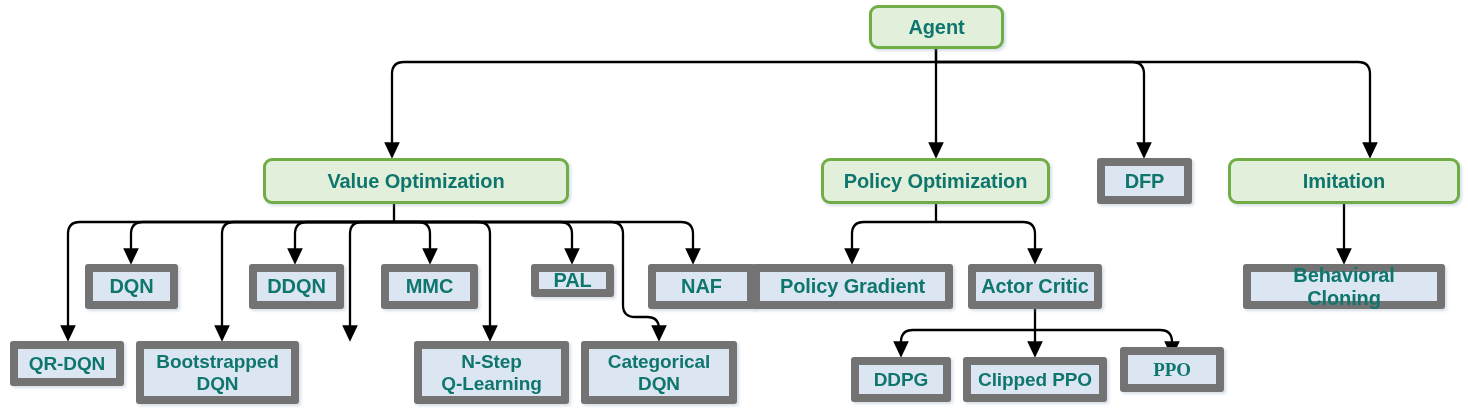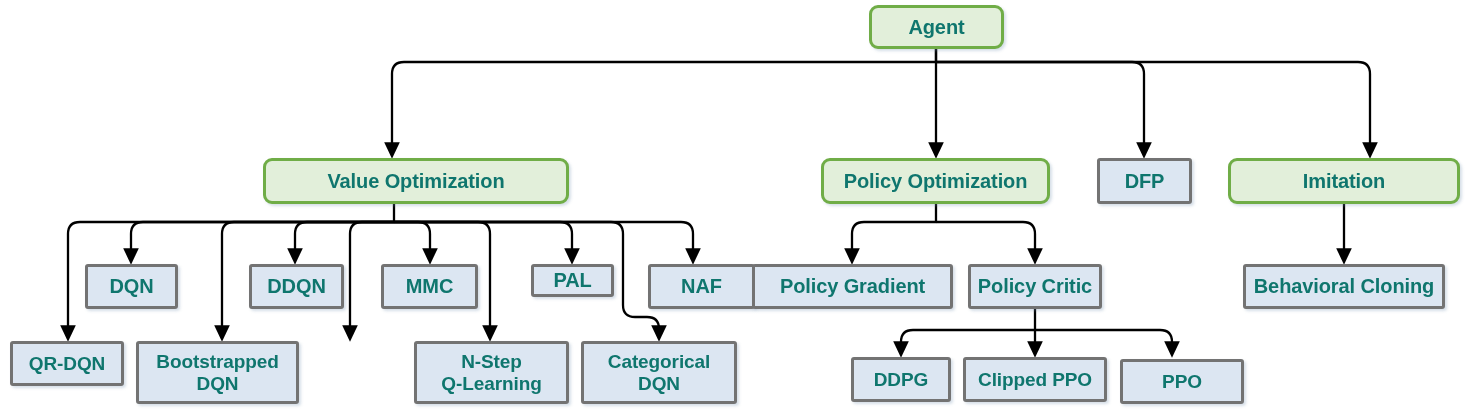--- a/index.html
+++ b/index.html
@@ -39,21 +39,21 @@
     box-shadow: 2px 2px 3px rgba(120,150,180,0.30);
     z-index: 2;
   }
   .node-green {
     background: #e2efda;
     border: 3px solid #70ad47;
     border-radius: 9px;
   }
   .node-blue {
     background: #dce6f2;
-    border: 3px solid #737373;
+    border: 8px solid #737373;
     border-radius: 3px;
   }
   .node-label {
     display: block;
     white-space: pre-line;
     padding: 0 4px;
   }
   .fs-20 { font-size: 20px; }
   .fs-19 { font-size: 19px; }
 </style>
@@ -135,21 +135,21 @@
 
   <div class="node node-blue fs-20" style="left:648px;top:264px;width:107px;height:45px;">
     <span class="node-label">NAF</span>
   </div>
 
   <div class="node node-blue fs-20" style="left:752px;top:264px;width:201px;height:45px;">
     <span class="node-label">Policy Gradient</span>
   </div>
 
   <div class="node node-blue fs-20" style="left:968px;top:264px;width:134px;height:45px;">
-    <span class="node-label">Policy Critic</span>
+    <span class="node-label">Actor Critic</span>
   </div>
 
   <div class="node node-blue fs-20" style="left:1243px;top:264px;width:202px;height:45px;">
     <span class="node-label">Behavioral Cloning</span>
   </div>
 
   <div class="node node-blue fs-19" style="left:10px;top:341px;width:114px;height:45px;">
     <span class="node-label">QR-DQN</span>
   </div>
 
@@ -170,17 +170,17 @@
   </div>
 
   <div class="node node-blue fs-19" style="left:851px;top:357px;width:100px;height:45px;">
     <span class="node-label">DDPG</span>
   </div>
 
   <div class="node node-blue fs-19" style="left:963px;top:357px;width:144px;height:45px;text-align:right;">
     <span class="node-label">Clipped PPO</span>
   </div>
 
-  <div class="node node-blue fs-19" style="left:1120px;top:359px;width:124px;height:45px;">
+  <div class="node node-blue fs-19" style="left:1120px;top:347px;width:104px;height:45px;font-family:Liberation Serif, serif;">
     <span class="node-label">PPO</span>
   </div>
 
 </div>
 
 </body></html>

